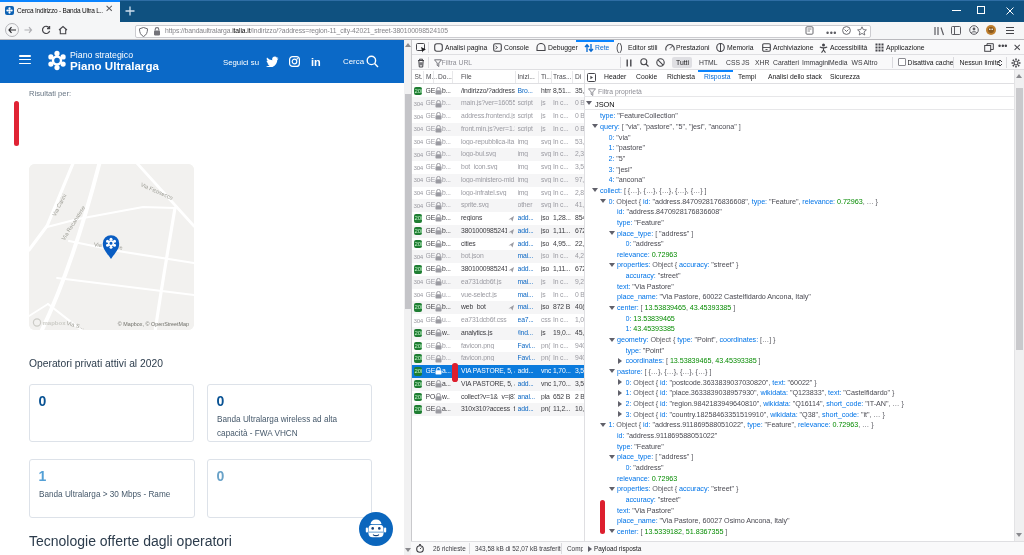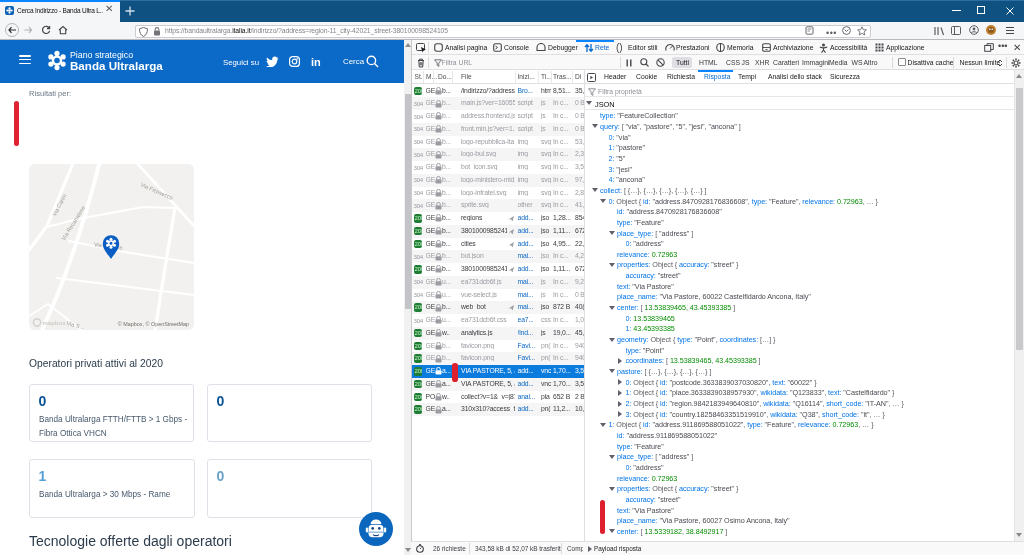--- a/index.html
+++ b/index.html
@@ -227,21 +227,21 @@
           <circle cx="10" cy="17.6" r="2.6"></circle>
           <circle cx="3.9" cy="6.9" r="2.6"></circle>
           <circle cx="16.1" cy="6.9" r="2.6"></circle>
           <circle cx="3.9" cy="14.1" r="2.6"></circle>
           <circle cx="16.1" cy="14.1" r="2.6"></circle>
         </g>
 <circle cx="10" cy="10.5" r="4" fill="none" stroke="#fff" stroke-width="2.4"></circle>
 </svg>
     </div>
 <div class="a" id="slogo1">Piano strategico</div>
-<div class="a" id="slogo2">Banda Ultralarga</div>
+<div class="a" id="slogo2">Piano Ultralarga</div>
 <div class="a" id="seguici">Seguici su</div>
 <div class="a" style="left:266px;top:16px;">
       <svg width="13" height="11">
         <path d="M12.5 1.3 c-.5 .3 -1 .4 -1.5 .5 A2.6 2.6 0 0 0 6.4 4.2 A7.3 7.3 0 0 1 1 1.5 c-.7 1.2 -.3 2.7 .8 3.5 c-.4 0 -.8 -.1 -1.2 -.3 c0 1.3 .9 2.4 2.1 2.6 c-.4 .1 -.8 .1 -1.2 .1 c.3 1 1.3 1.8 2.4 1.8 A5.2 5.2 0 0 1 0 10.3 A7.3 7.3 0 0 0 4 11.4 c4.8 0 7.4 -4 7.3 -7.5 c.5 -.4 1 -.8 1.2 -1.4 c-.5 .2 -1 .3 -1.5 .4 c.5 -.3 .9 -.8 1.1 -1.4 Z" fill="#fff"></path>
       </svg>
     </div>
 <div class="a" style="left:289px;top:16px;">
       <svg width="11" height="11">
         <rect x="0.6" y="0.6" width="9.8" height="9.8" rx="3" fill="none" stroke="#fff" stroke-width="1.2"></rect>
         <circle cx="5.5" cy="5.5" r="2.3" fill="none" stroke="#fff" stroke-width="1.2"></circle>
@@ -299,24 +299,24 @@
           <circle cx="9.5" cy="14.2" r="1.5"></circle>
           <circle cx="16.5" cy="14.2" r="1.5"></circle>
         </g>
 <circle cx="13" cy="12.2" r="2.3" fill="none" stroke="#fff" stroke-width="1.5"></circle>
       </svg>
     </div>
 
 <div class="a" id="opheading">Operatori privati attivi al 2020</div>
 <div class="a card" id="c1">
       <div class="cnum ndark">0</div>
-      <div class="ctxt">Banda Ultralarga FTTH/FTTB &gt; 1 Gbps -<br>Fibra Ottica VHCN</div>
     </div>
 <div class="a card" id="c2">
       <div class="cnum ndark">0</div>
+      <div class="ctxt">Banda Ultralarga wireless ad alta<br>capacità - FWA VHCN</div>
     </div>
 <div class="a card" id="c3">
       <div class="cnum nlite">1</div>
       <div class="ctxt">Banda Ultralarga &gt; 30 Mbps - Rame</div>
     </div>
 <div class="a card" id="c4">
       <div class="cnum nlite2">0</div>
     </div>
 <div class="a" id="tecno">Tecnologie offerte dagli operatori</div>
 <div class="a" id="chat">
@@ -1023,21 +1023,21 @@
 <div class="a tw twd" style="left:608.5px;top:454.7px;"></div>
 <div class="jrow" style="left:617.0px;top:452.3px;"><span class="jk">place_type:</span><span class="jp"> [ </span><span class="js">"address"</span><span class="jp"> ]</span></div>
 <div class="jrow" style="left:625.5px;top:463.0px;"><span class="jk">0:</span> <span class="js">"address"</span></div>
 <div class="jrow" style="left:617.0px;top:473.6px;"><span class="jk">relevance:</span> <span class="jn">0.72963</span></div>
 <div class="a tw twd" style="left:608.5px;top:486.7px;"></div>
 <div class="jrow" style="left:617.0px;top:484.3px;"><span class="jk">properties:</span><span class="jp"> Object { </span><span class="jk">accuracy:</span> <span class="js">"street"</span><span class="jp"> }</span></div>
 <div class="jrow" style="left:625.5px;top:495.0px;"><span class="jk">accuracy:</span> <span class="js">"street"</span></div>
 <div class="jrow" style="left:617.0px;top:505.6px;"><span class="jk">text:</span> <span class="js">"Via Pastore"</span></div>
 <div class="jrow" style="left:617.0px;top:516.3px;"><span class="jk">place_name:</span> <span class="js">"Via Pastore, 60027 Osimo Ancona, Italy"</span></div>
 <div class="a tw twd" style="left:608.5px;top:529.3px;"></div>
-<div class="jrow" style="left:617.0px;top:526.9px;"><span class="jk">center:</span><span class="jp"> [ </span><span class="jn">13.5339182</span><span class="jp">, </span><span class="jn">38.8492917</span><span class="jp"> ]</span></div>
+<div class="jrow" style="left:617.0px;top:526.9px;"><span class="jk">center:</span><span class="jp"> [ </span><span class="jn">13.5339182</span><span class="jp">, </span><span class="jn">51.8367355</span><span class="jp"> ]</span></div>
 <div class="a" id="jscroll"></div>
 <div class="a" id="jthumb"></div>
 <div class="a tri-up" style="left:1016px;top:74px;"></div>
 <div class="a tri-dn" style="left:1016px;top:533px;"></div>
 <div class="a" id="dtstatus"></div>
 <div class="a" style="left:416px;top:544px;">
     <svg width="8" height="9">
       <circle cx="4" cy="5" r="3.3" fill="none" stroke="#3c3c41" stroke-width="1.1"></circle>
       <path d="M3 0.7 H5 M4 0.7 V1.8" stroke="#3c3c41" stroke-width="1"></path>
       <path d="M4 5 L5.5 3.5" stroke="#3c3c41" stroke-width="0.9"></path>

